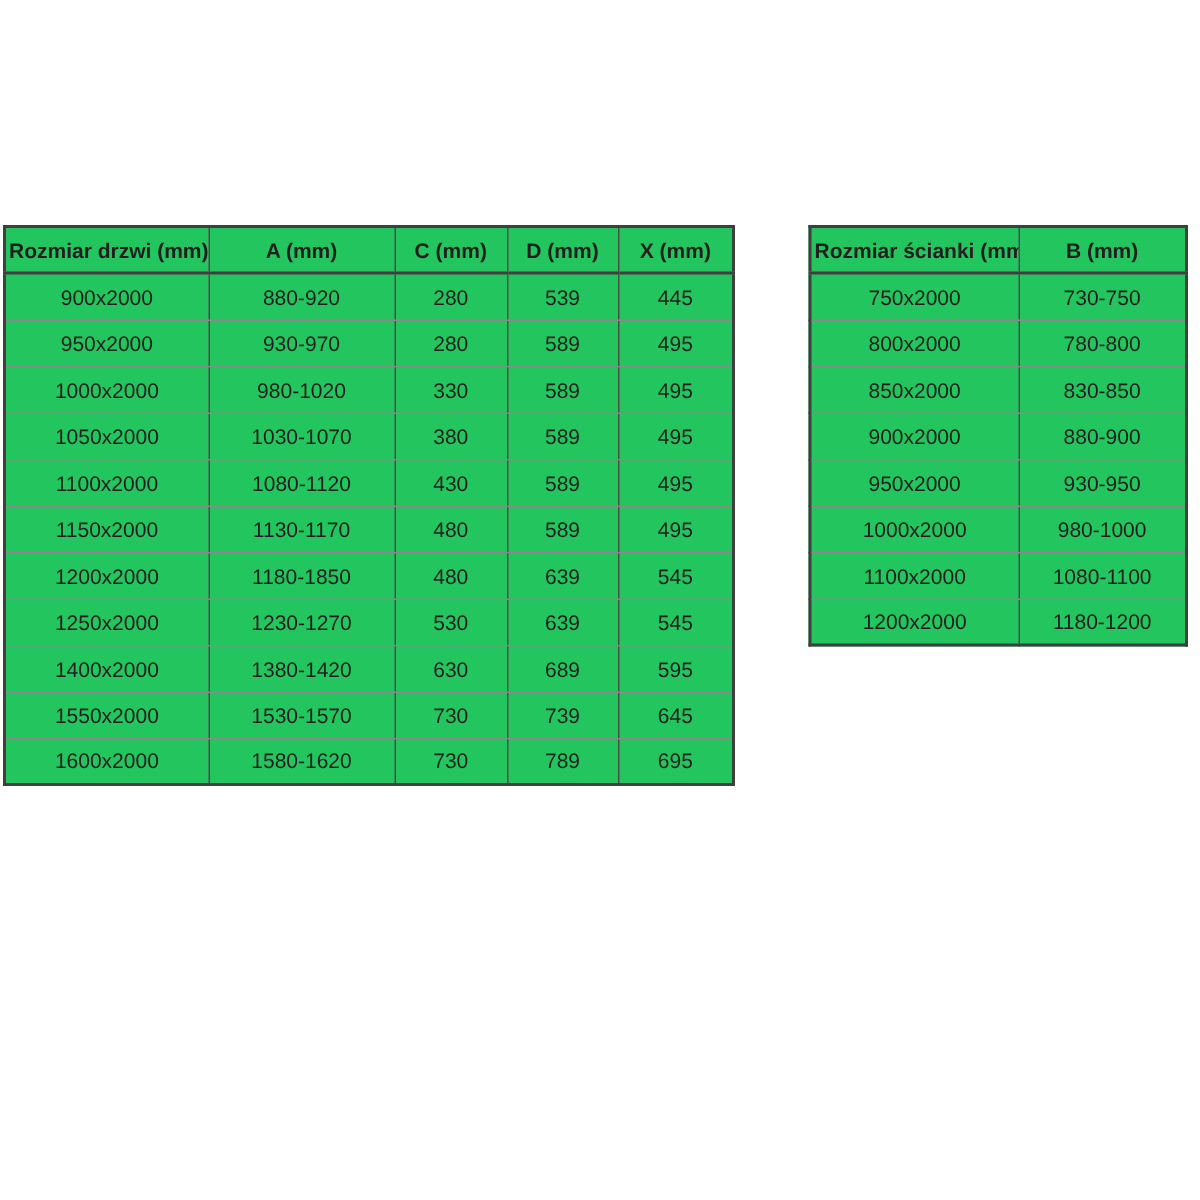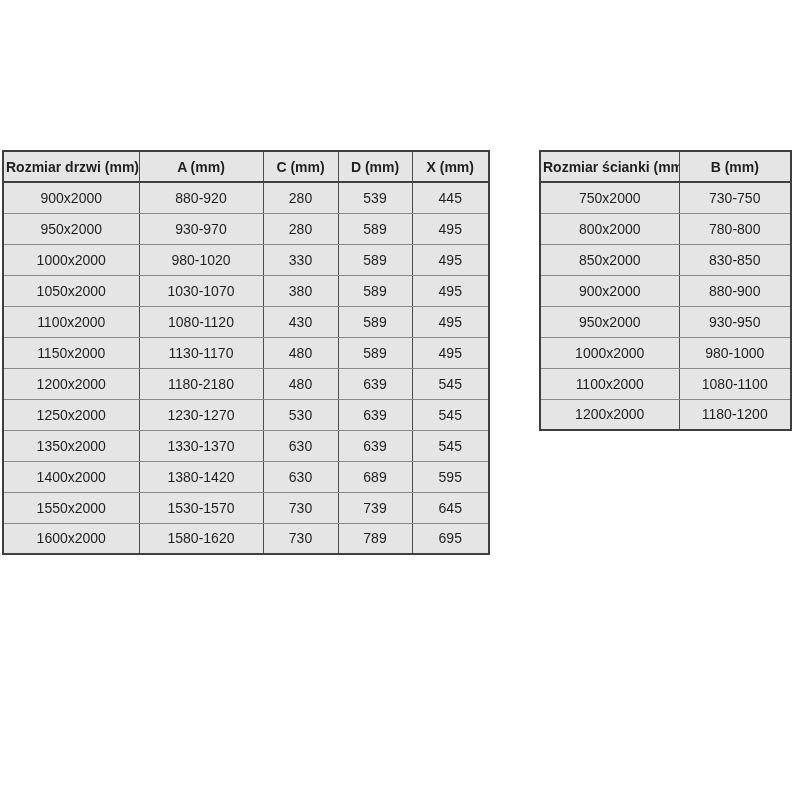--- a/index.html
+++ b/index.html
@@ -10,21 +10,21 @@
     font-family: "Liberation Sans", sans-serif;
     color: #1f1f1f;
     overflow: hidden;
   }
   .page { position: relative; width: 800px; height: 800px; background: #ffffff; }
 
   table.spec {
     position: absolute;
     border-collapse: collapse;
     table-layout: fixed;
-    background: #e5e5e5;
+    background: #22c55e;
   }
   table.spec th, table.spec td {
     text-align: center;
     vertical-align: middle;
     font-size: 14px;
     height: 31px;
     padding: 0 2px;
     white-space: nowrap;
     overflow: hidden;
   }
@@ -115,36 +115,29 @@
         </tr>
         <tr>
           <td>1150x2000</td>
           <td>1130-1170</td>
           <td>480</td>
           <td>589</td>
           <td>495</td>
         </tr>
         <tr>
           <td>1200x2000</td>
-          <td>1180-2180</td>
+          <td>1180-1850</td>
           <td>480</td>
           <td>639</td>
           <td>545</td>
         </tr>
         <tr>
           <td>1250x2000</td>
           <td>1230-1270</td>
           <td>530</td>
-          <td>639</td>
-          <td>545</td>
-        </tr>
-        <tr>
-          <td>1350x2000</td>
-          <td>1330-1370</td>
-          <td>630</td>
           <td>639</td>
           <td>545</td>
         </tr>
         <tr>
           <td>1400x2000</td>
           <td>1380-1420</td>
           <td>630</td>
           <td>689</td>
           <td>595</td>
         </tr>

